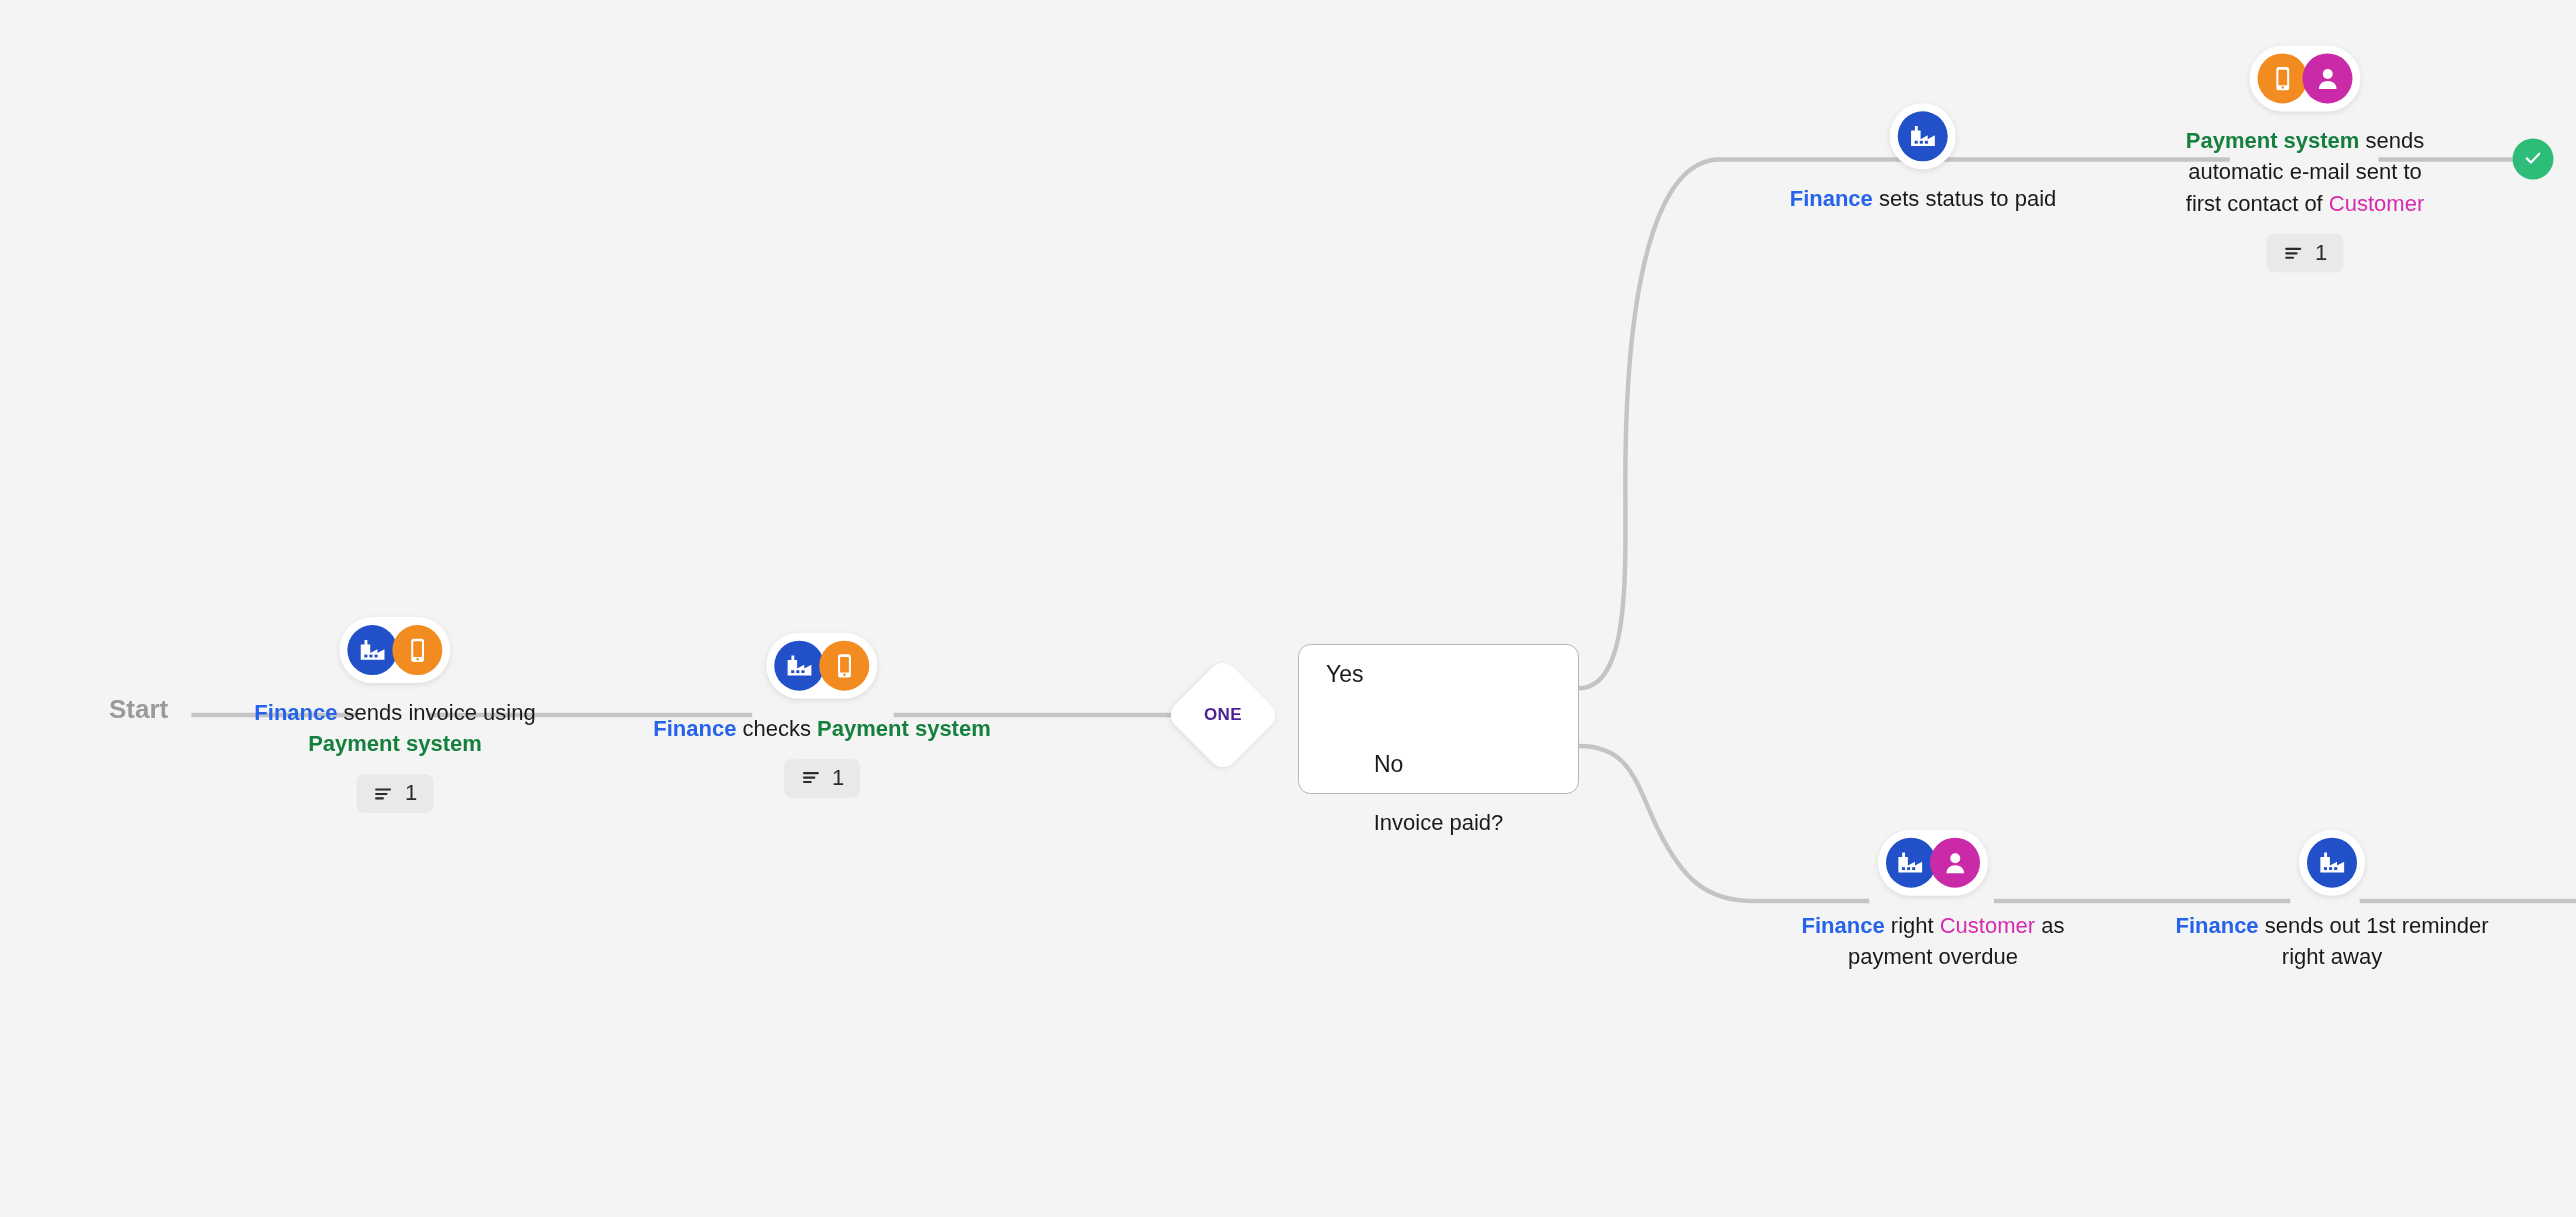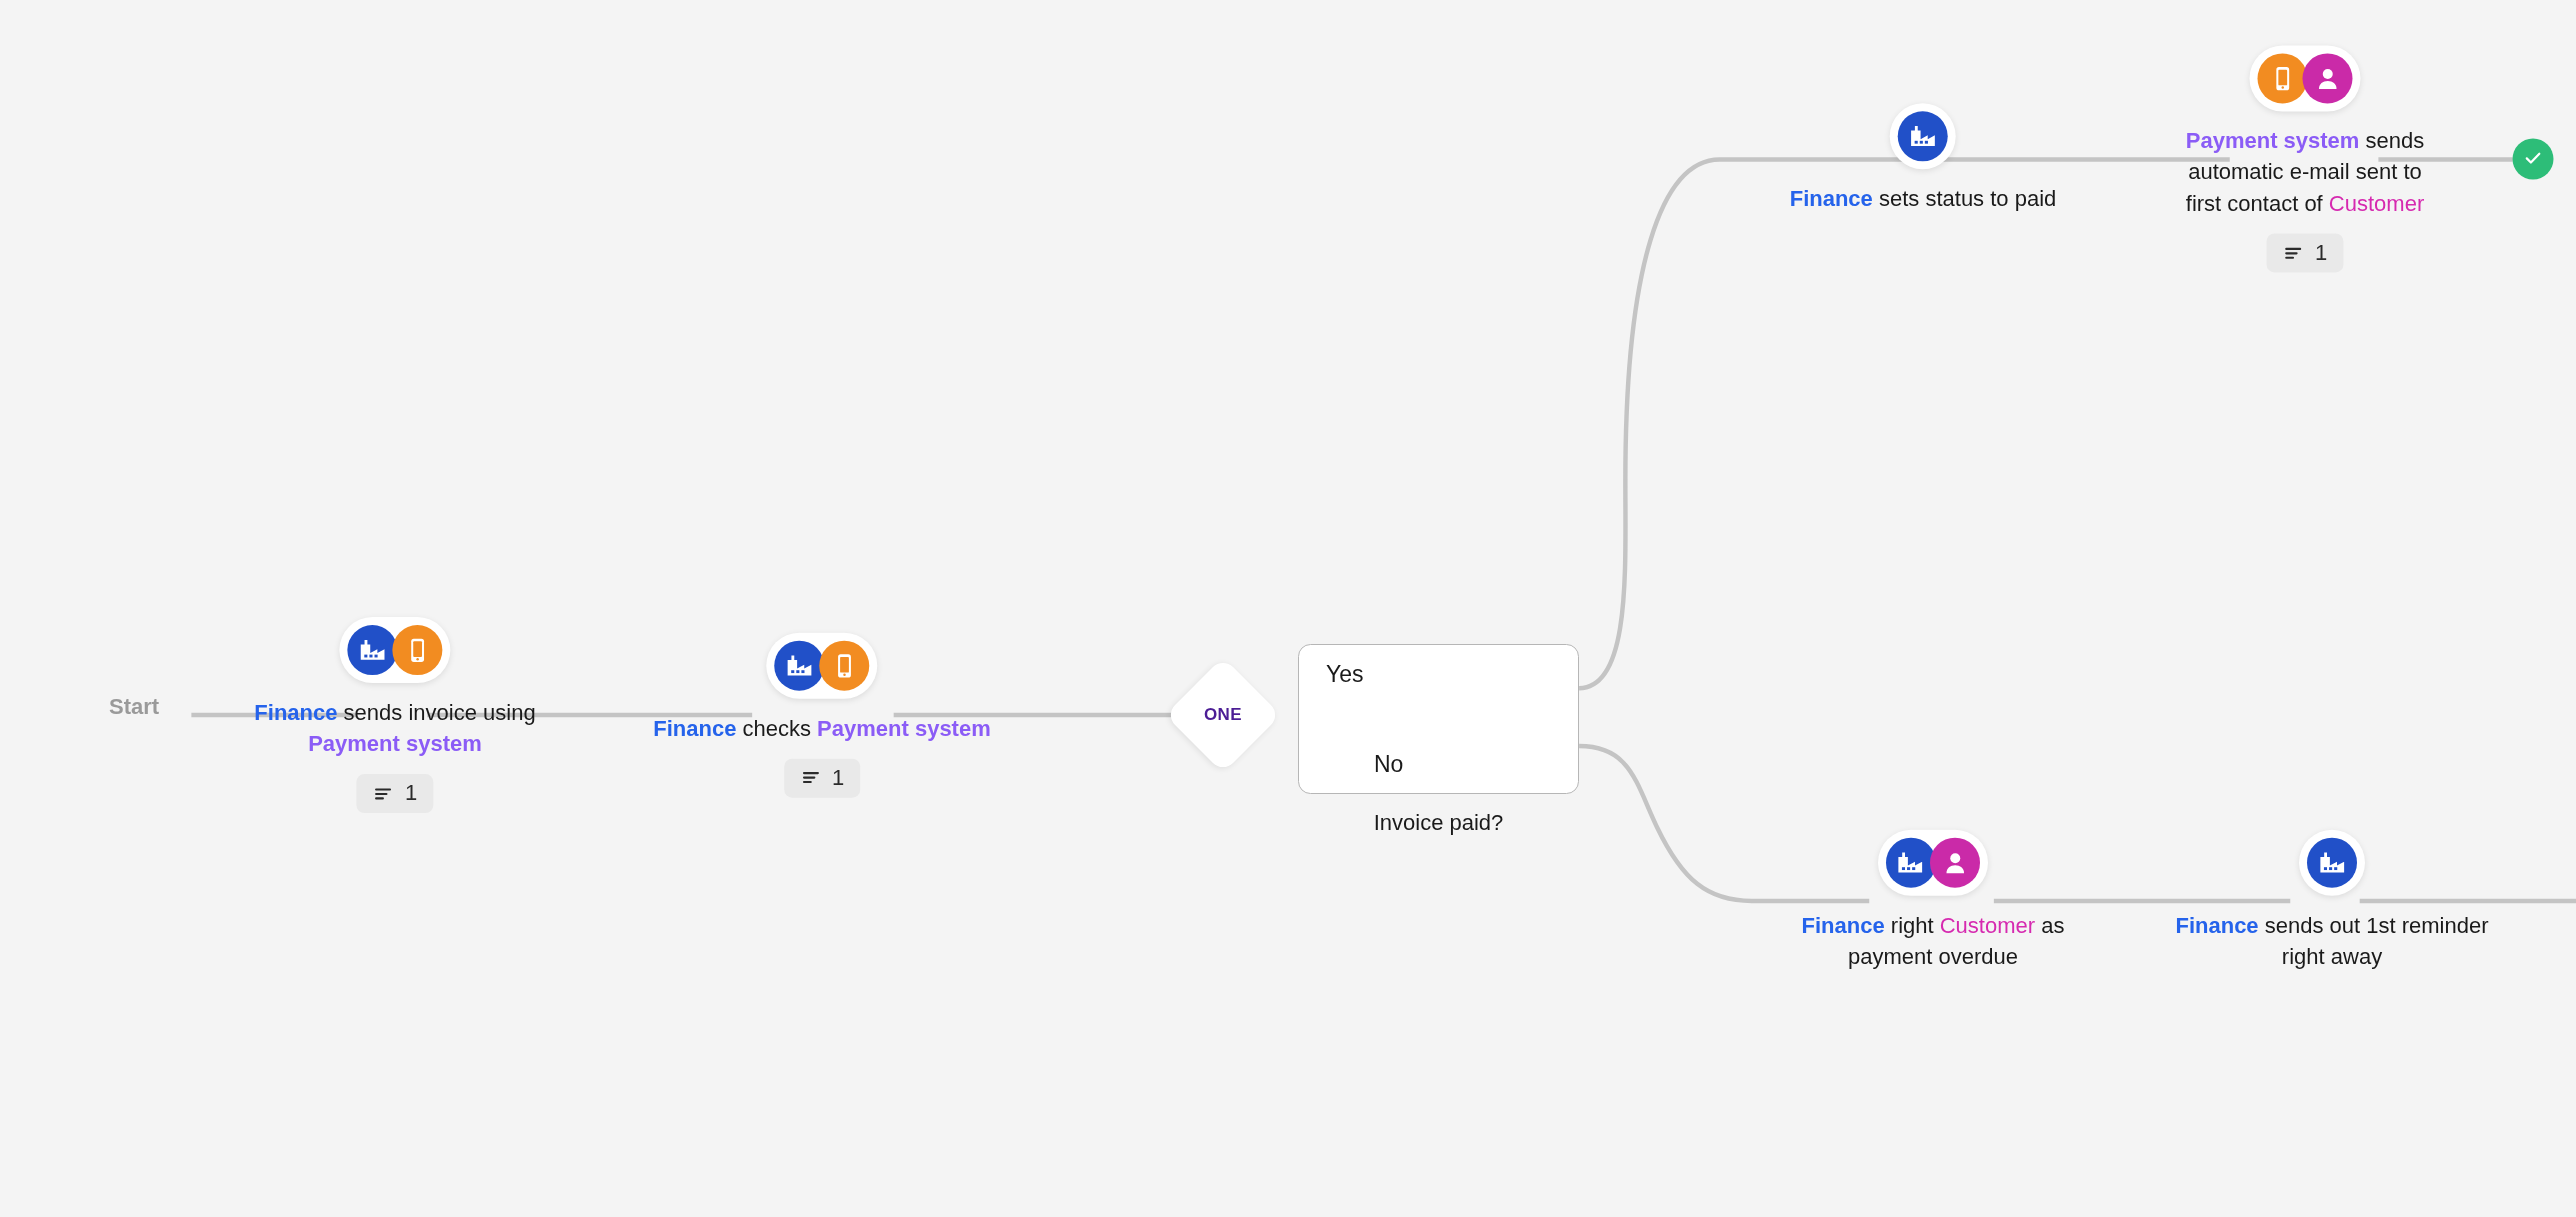--- a/index.html
+++ b/index.html
@@ -70,21 +70,21 @@
   .node-label {
     margin-top: 14.2px;
     font-size: 22px;
     line-height: 1.42;
     color: #1a1a1a;
     text-align: center;
     white-space: nowrap;
   }
   .node-label.wrap { white-space: normal; }
   .t-blue    { color: #2563eb; font-weight: bold; }
-  .t-orange  { color: #8b5cf6; font-weight: bold; }
+  .t-orange  { color: #15803d; font-weight: bold; }
   .t-magenta { color: #d62ab0; font-weight: normal; }
 
   
   .badge {
     margin-top: 14.2px;
     background: #e9e9e9;
     border-radius: 8px;
     height: 39px;
     padding: 0 16px;
     display: inline-flex;
@@ -93,21 +93,21 @@
     color: #2b2b2b;
     font-size: 22px;
   }
   .badge svg { display: block; }
 
   
   #start-label {
     position: absolute;
     left: 109px;
     top: 694px;
-    font-size: 22px;
+    font-size: 26px;
     font-weight: bold;
     color: #9a9a9a;
   }
 
   
   #decision-diamond {
     position: absolute;
     left: 1223px;
     top: 715px;
     width: 82px;

